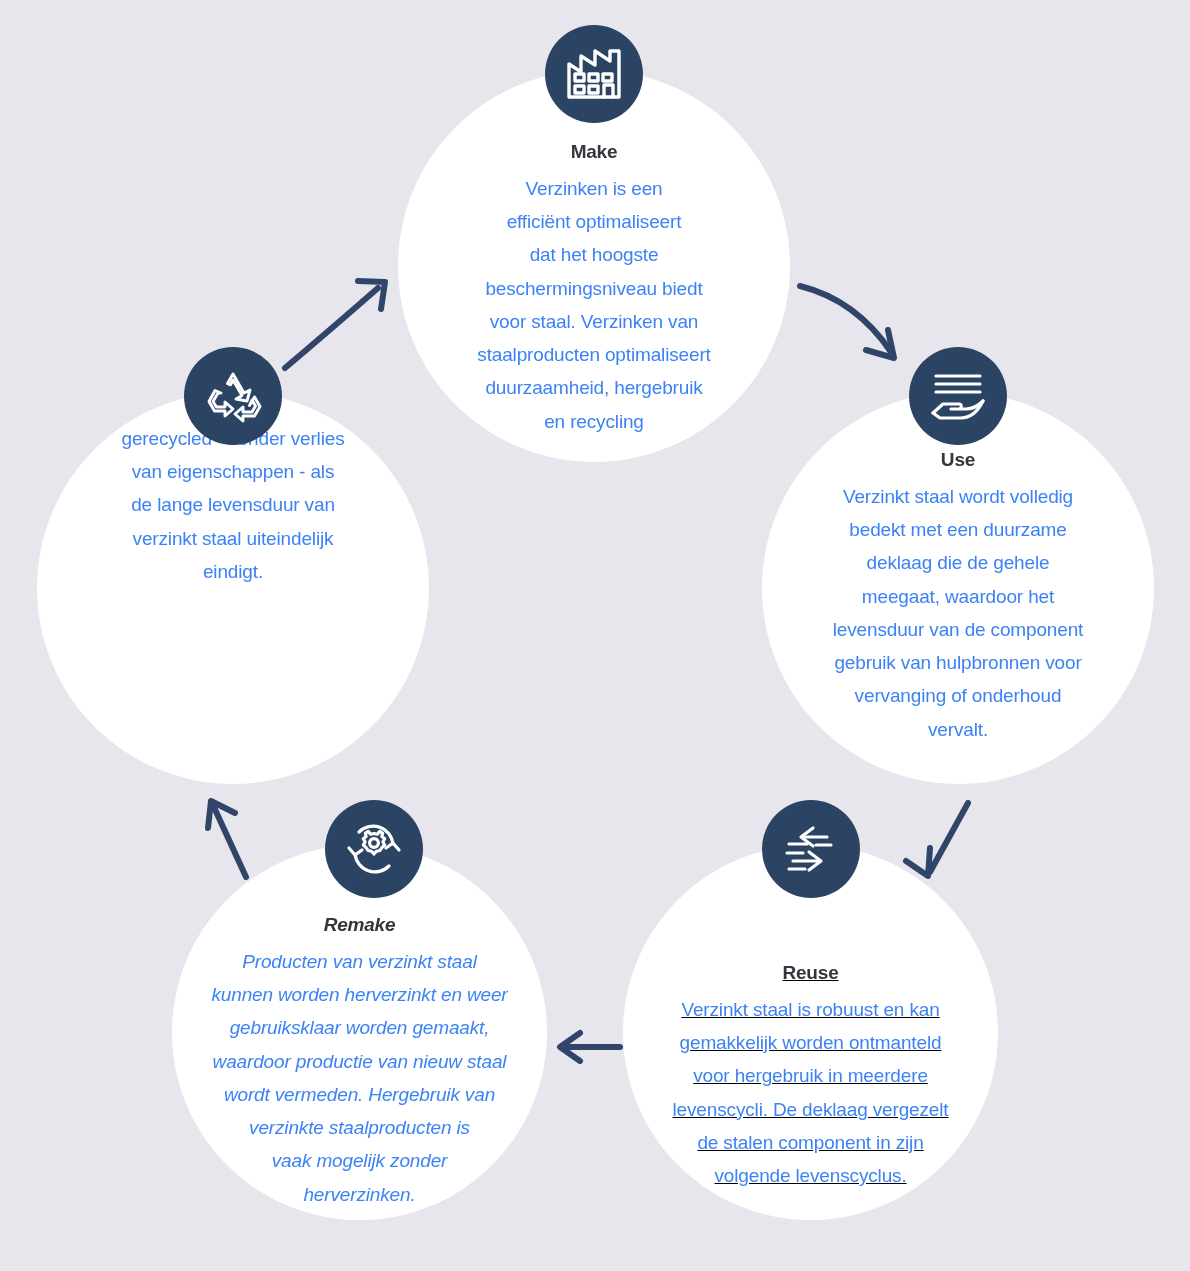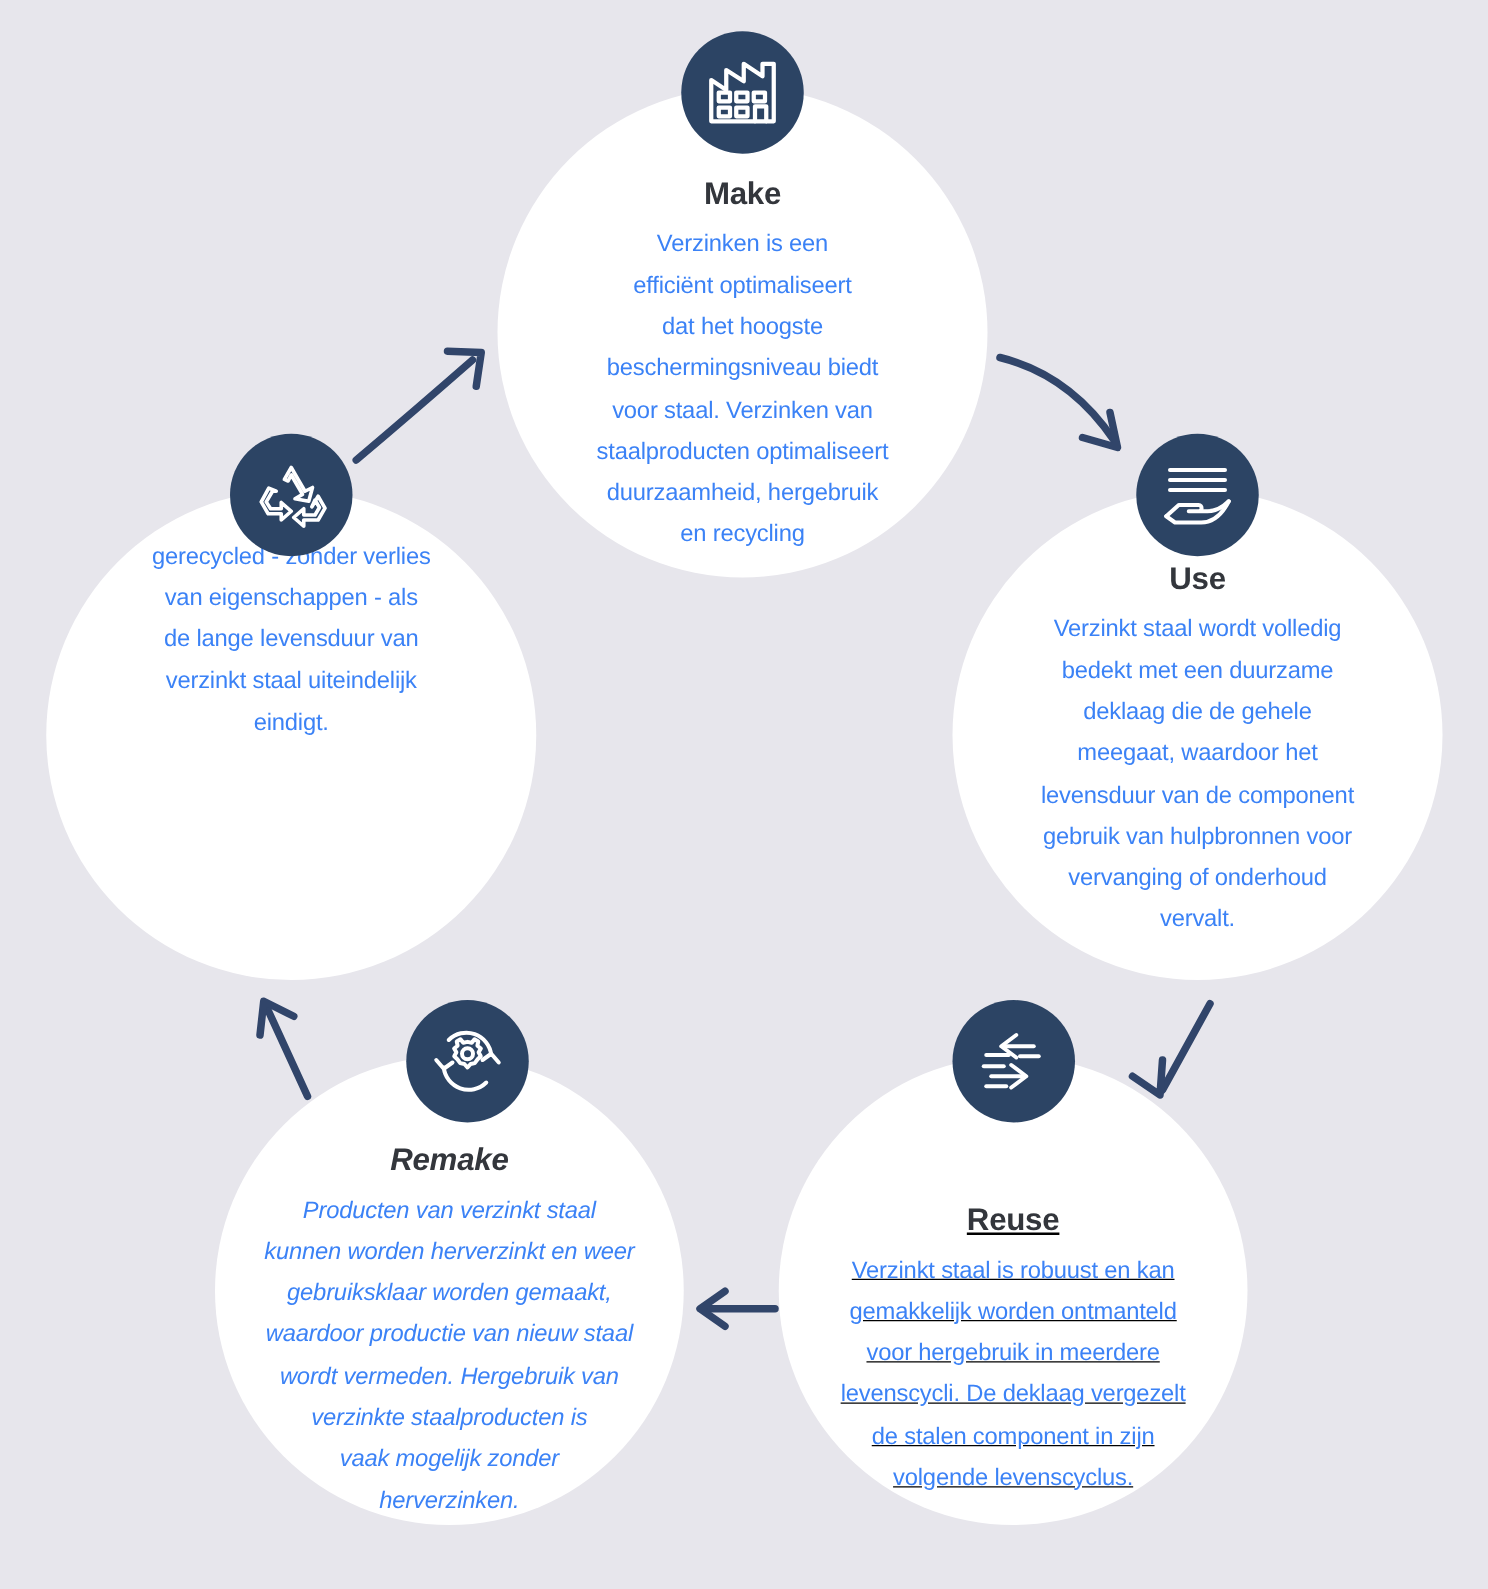--- a/index.html
+++ b/index.html
@@ -42,21 +42,21 @@
     justify-content: flex-start;
   }
   .node-inner {
     width: 100%;
     display: flex;
     flex-direction: column;
     align-items: center;
     text-align: center;
   }
   .node-title {
-    font-size: 25px;
+    font-size: 19px;
     font-weight: bold;
     color: #33363c;
     letter-spacing: -0.2px;
     line-height: 1.1;
     margin-bottom: 9px;
   }
   .node-body {
     font-size: 19px;
     color: #3b82f6;
     line-height: 1.75;

